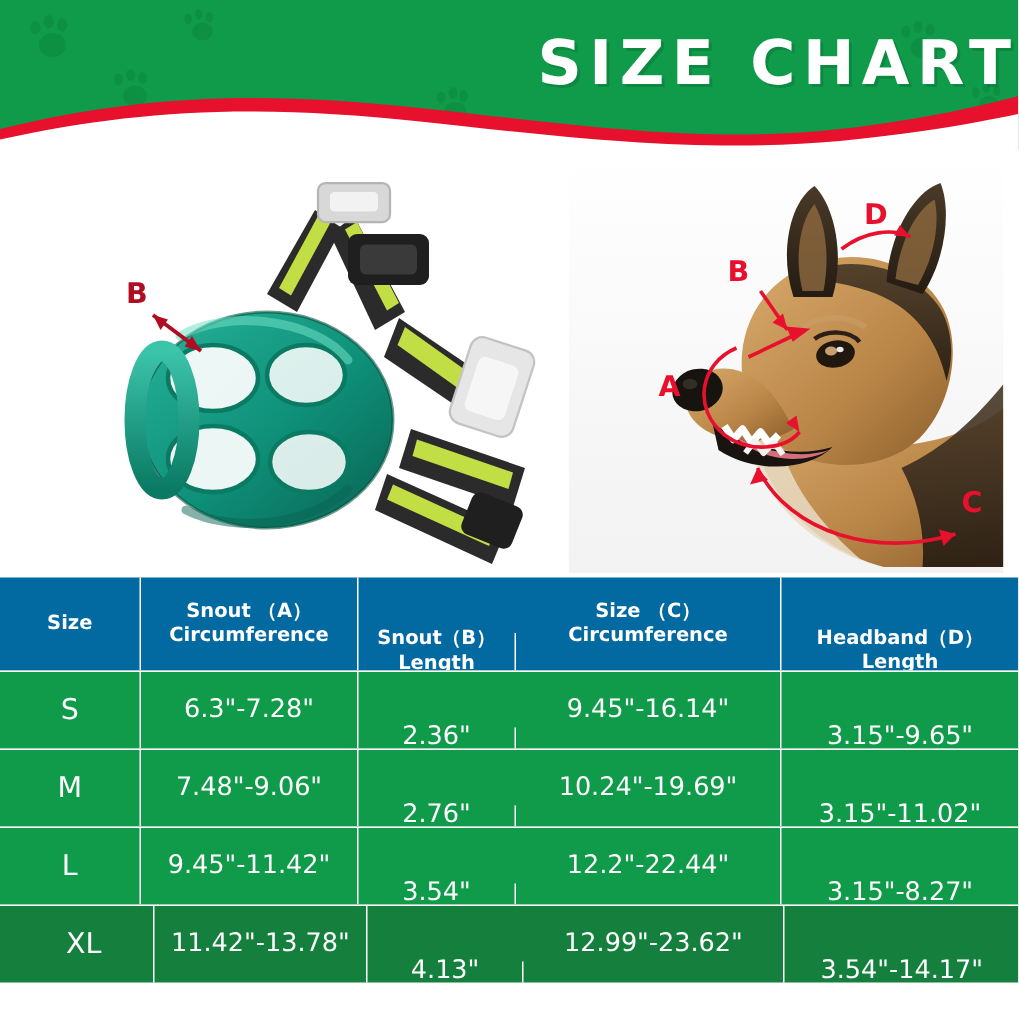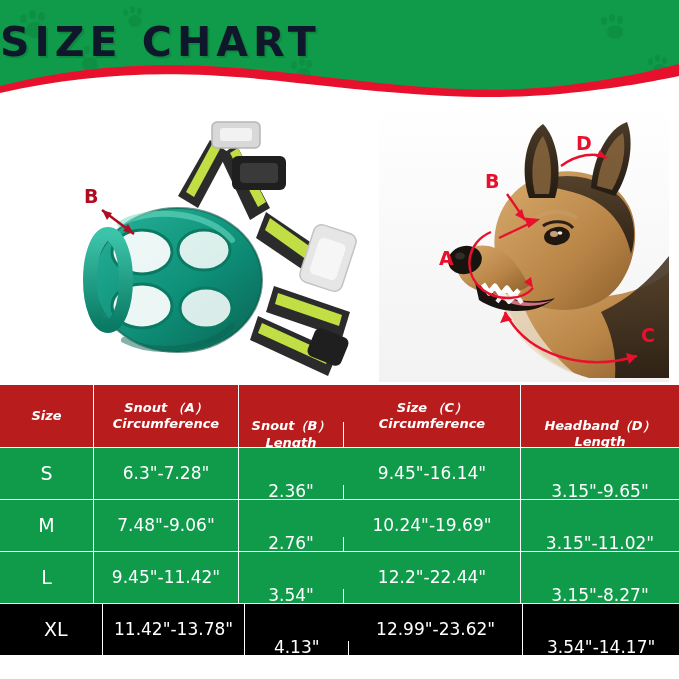--- a/index.html
+++ b/index.html
@@ -35,22 +35,22 @@
     bottom: -2px;
     left: 0;
     width: 679px;
     height: 46px;
   }
   .header-title {
     position: absolute;
     top: 18px;
     left: 0;
     width: 679px;
-    text-align: left;
-    color: #0f172a;
+    text-align: right;
+    color: #ffffff;
     font-size: 41px;
     font-weight: bold;
     letter-spacing: 5px;
     font-family: "DejaVu Sans", sans-serif;
     text-shadow: 2px 2px 0 rgba(0,0,0,0.12);
   }
   .paw {
     position: absolute;
     opacity: 0.30;
   }
@@ -106,30 +106,29 @@
     height: 294px;
     display: flex;
     flex-direction: column;
   }
   .row {
     display: flex;
     width: 679px;
     box-sizing: border-box;
   }
   .row.head {
-    background: #b91c1c;
+    background: #0369a1;
     height: 62px;
-    font-style: italic;
   }
   .row.body {
     background: #0f9b4a;
     height: 52px;
   }
   .row.highlight {
-    background: #000000;
+    background: #15803d;
     height: 52px;
     padding-left: 10px;
   }
   .cell {
     color: #ffffff;
     display: flex;
     align-items: center;
     justify-content: center;
     text-align: center;
     box-sizing: border-box;

